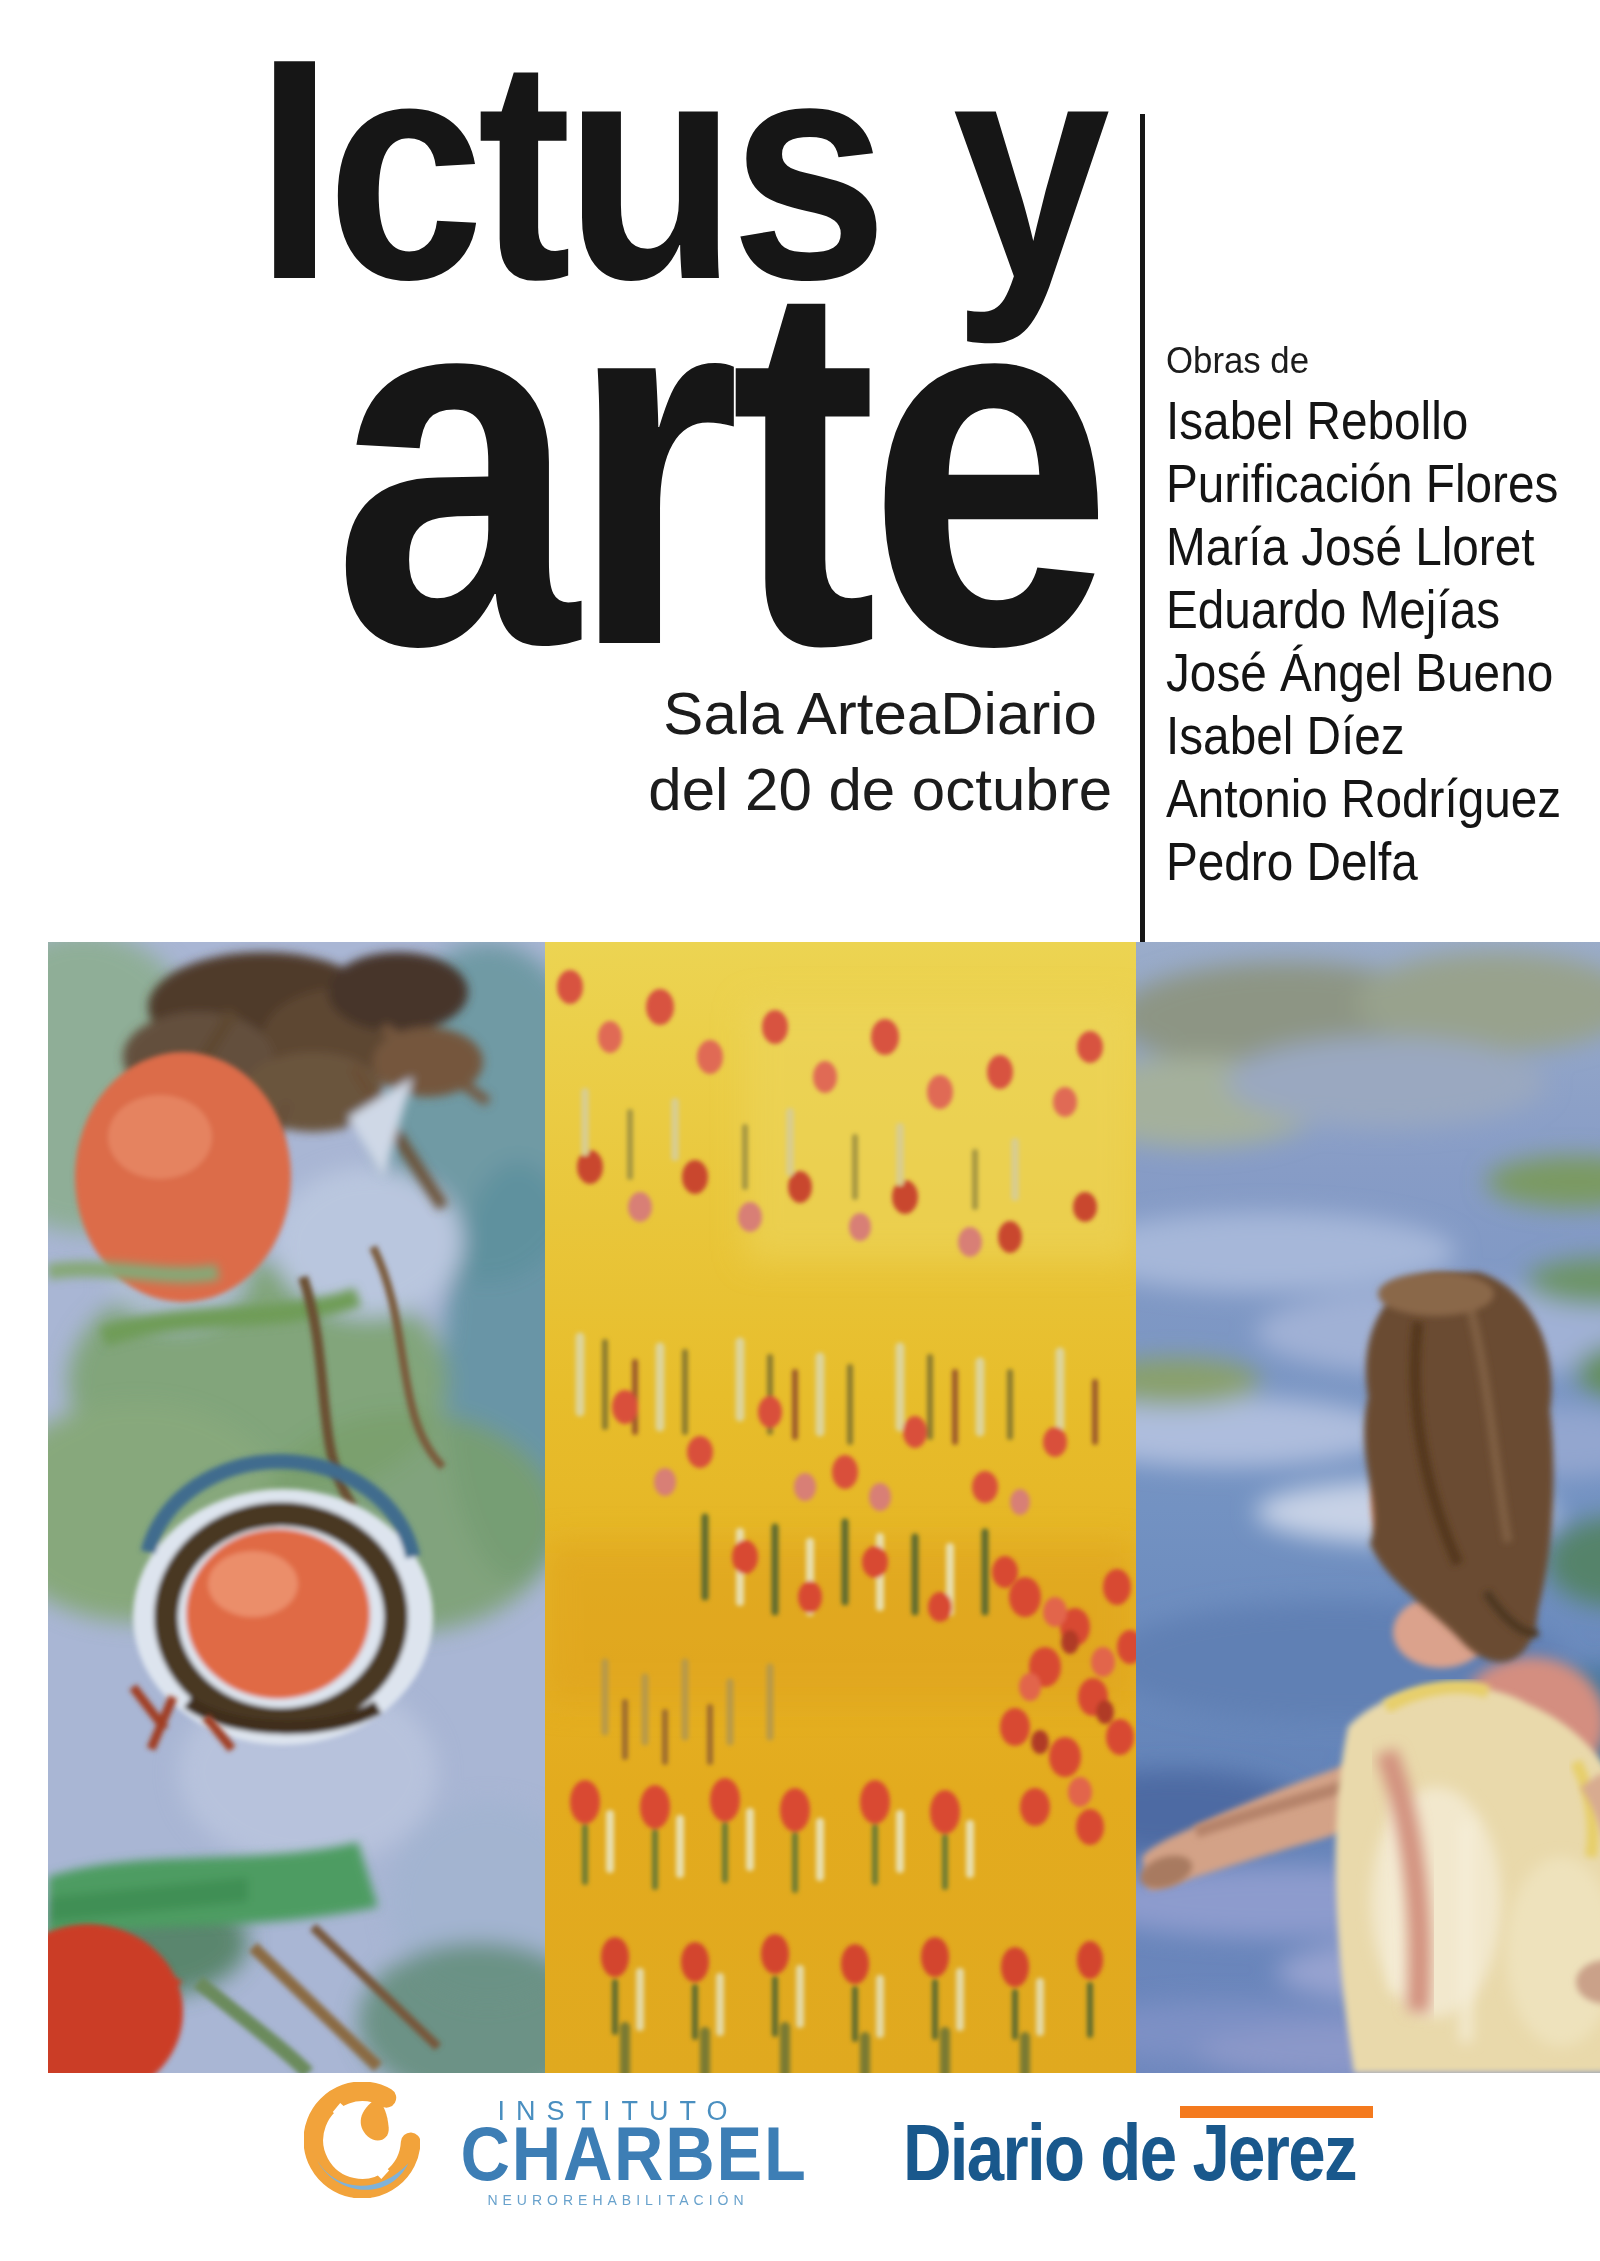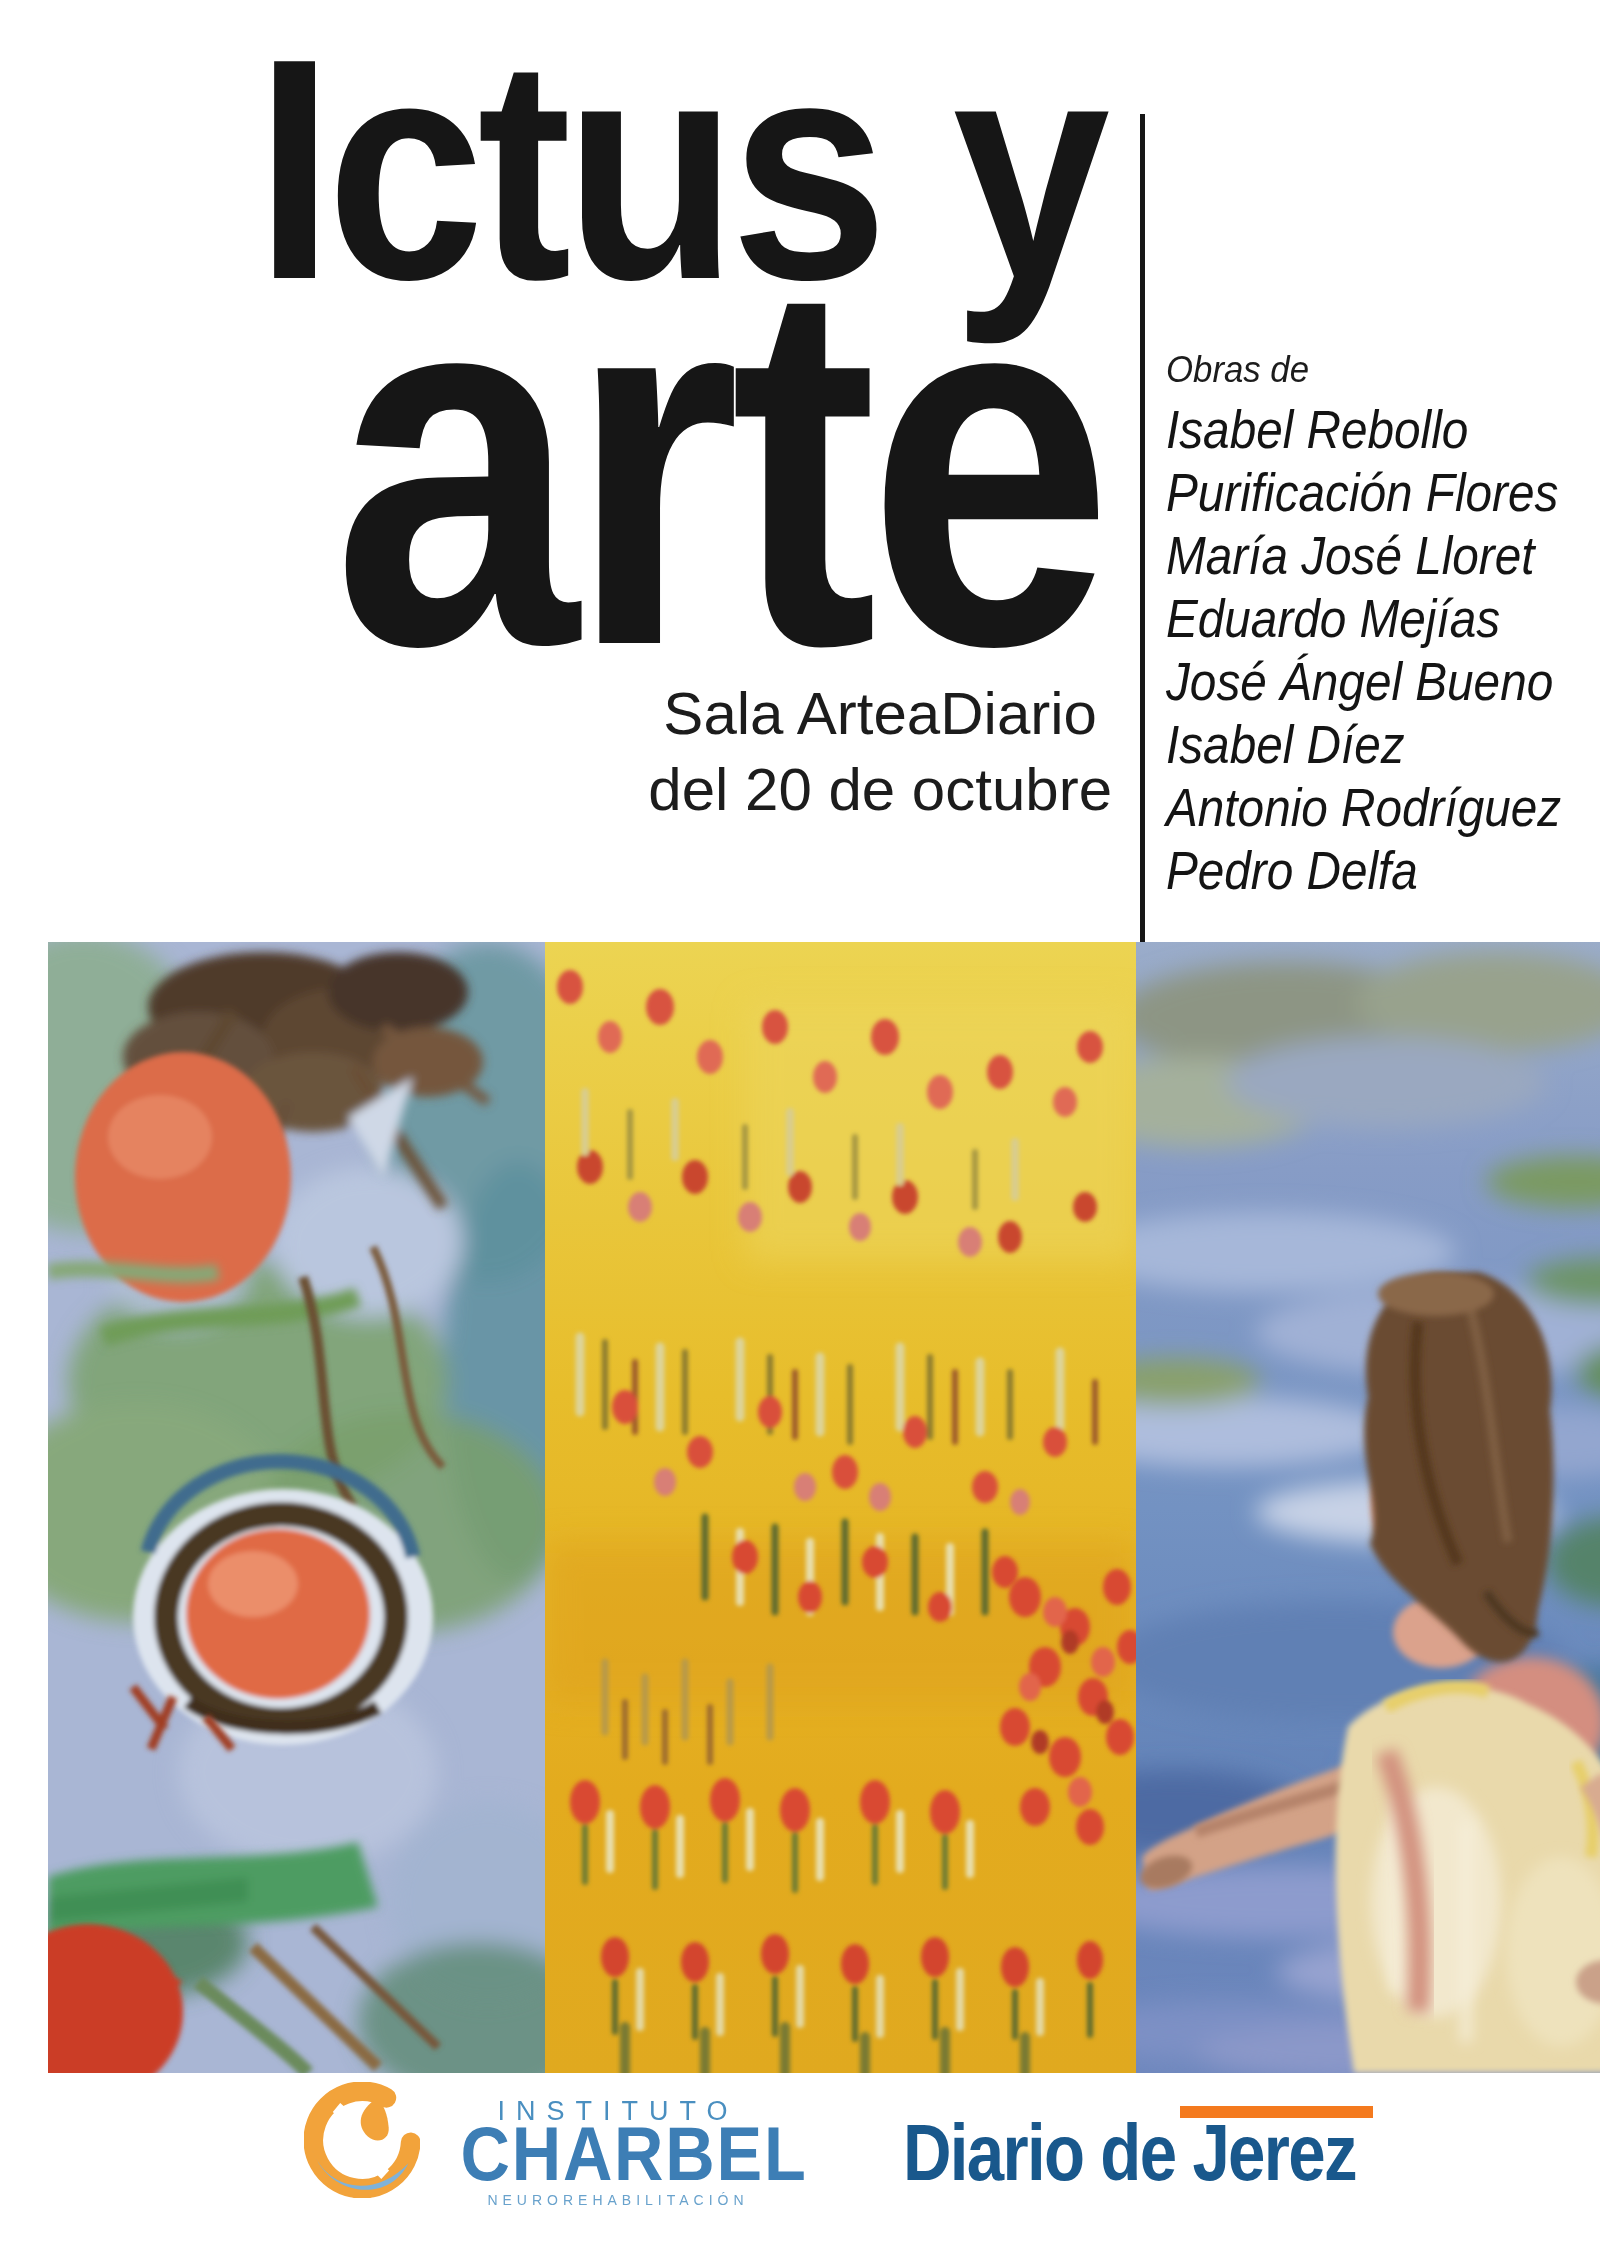--- a/index.html
+++ b/index.html
@@ -11,21 +11,21 @@
   
   .title-line{position:absolute;right:545px;line-height:1;font-weight:bold;white-space:nowrap;color:#161616;}
   .title-line1{top:12px;font-size:315px;letter-spacing:-8px;transform:scaleX(.90);transform-origin:100% 50%;}
   .title-line2{top:203px;font-size:520px;letter-spacing:-12px;transform:scaleX(.85);transform-origin:100% 50%;}
   
   .venue{position:absolute;right:536px;top:676px;text-align:center;font-size:60px;line-height:76px;
          font-weight:400;color:#1c1c1c;white-space:nowrap;}
   
   .divider{position:absolute;left:1092px;top:114px;width:5px;height:831px;background:#161616;}
   
-  .artists{position:absolute;left:1118px;top:350px;font-style:italic;}
+  .artists{position:absolute;left:1118px;top:341px;}
   .artists-heading{font-size:37px;line-height:40px;font-weight:400;color:#1c1c1c;
                    transform:scaleX(.94);transform-origin:0 50%;white-space:nowrap;}
   .artists-names{position:absolute;left:0;top:48px;font-size:53px;line-height:63px;font-weight:400;
                  color:#141414;transform:scaleX(.90);transform-origin:0 0;white-space:nowrap;}
   
   .paintings{position:absolute;left:0;top:942px;width:1600px;height:1131px;}
   .painting{position:absolute;top:0;height:1131px;margin:0;padding:0;}
   .painting svg{display:block;width:100%;height:100%;}
   .painting-left{left:0;width:497px;}
   .painting-mid{left:497px;width:591px;}

